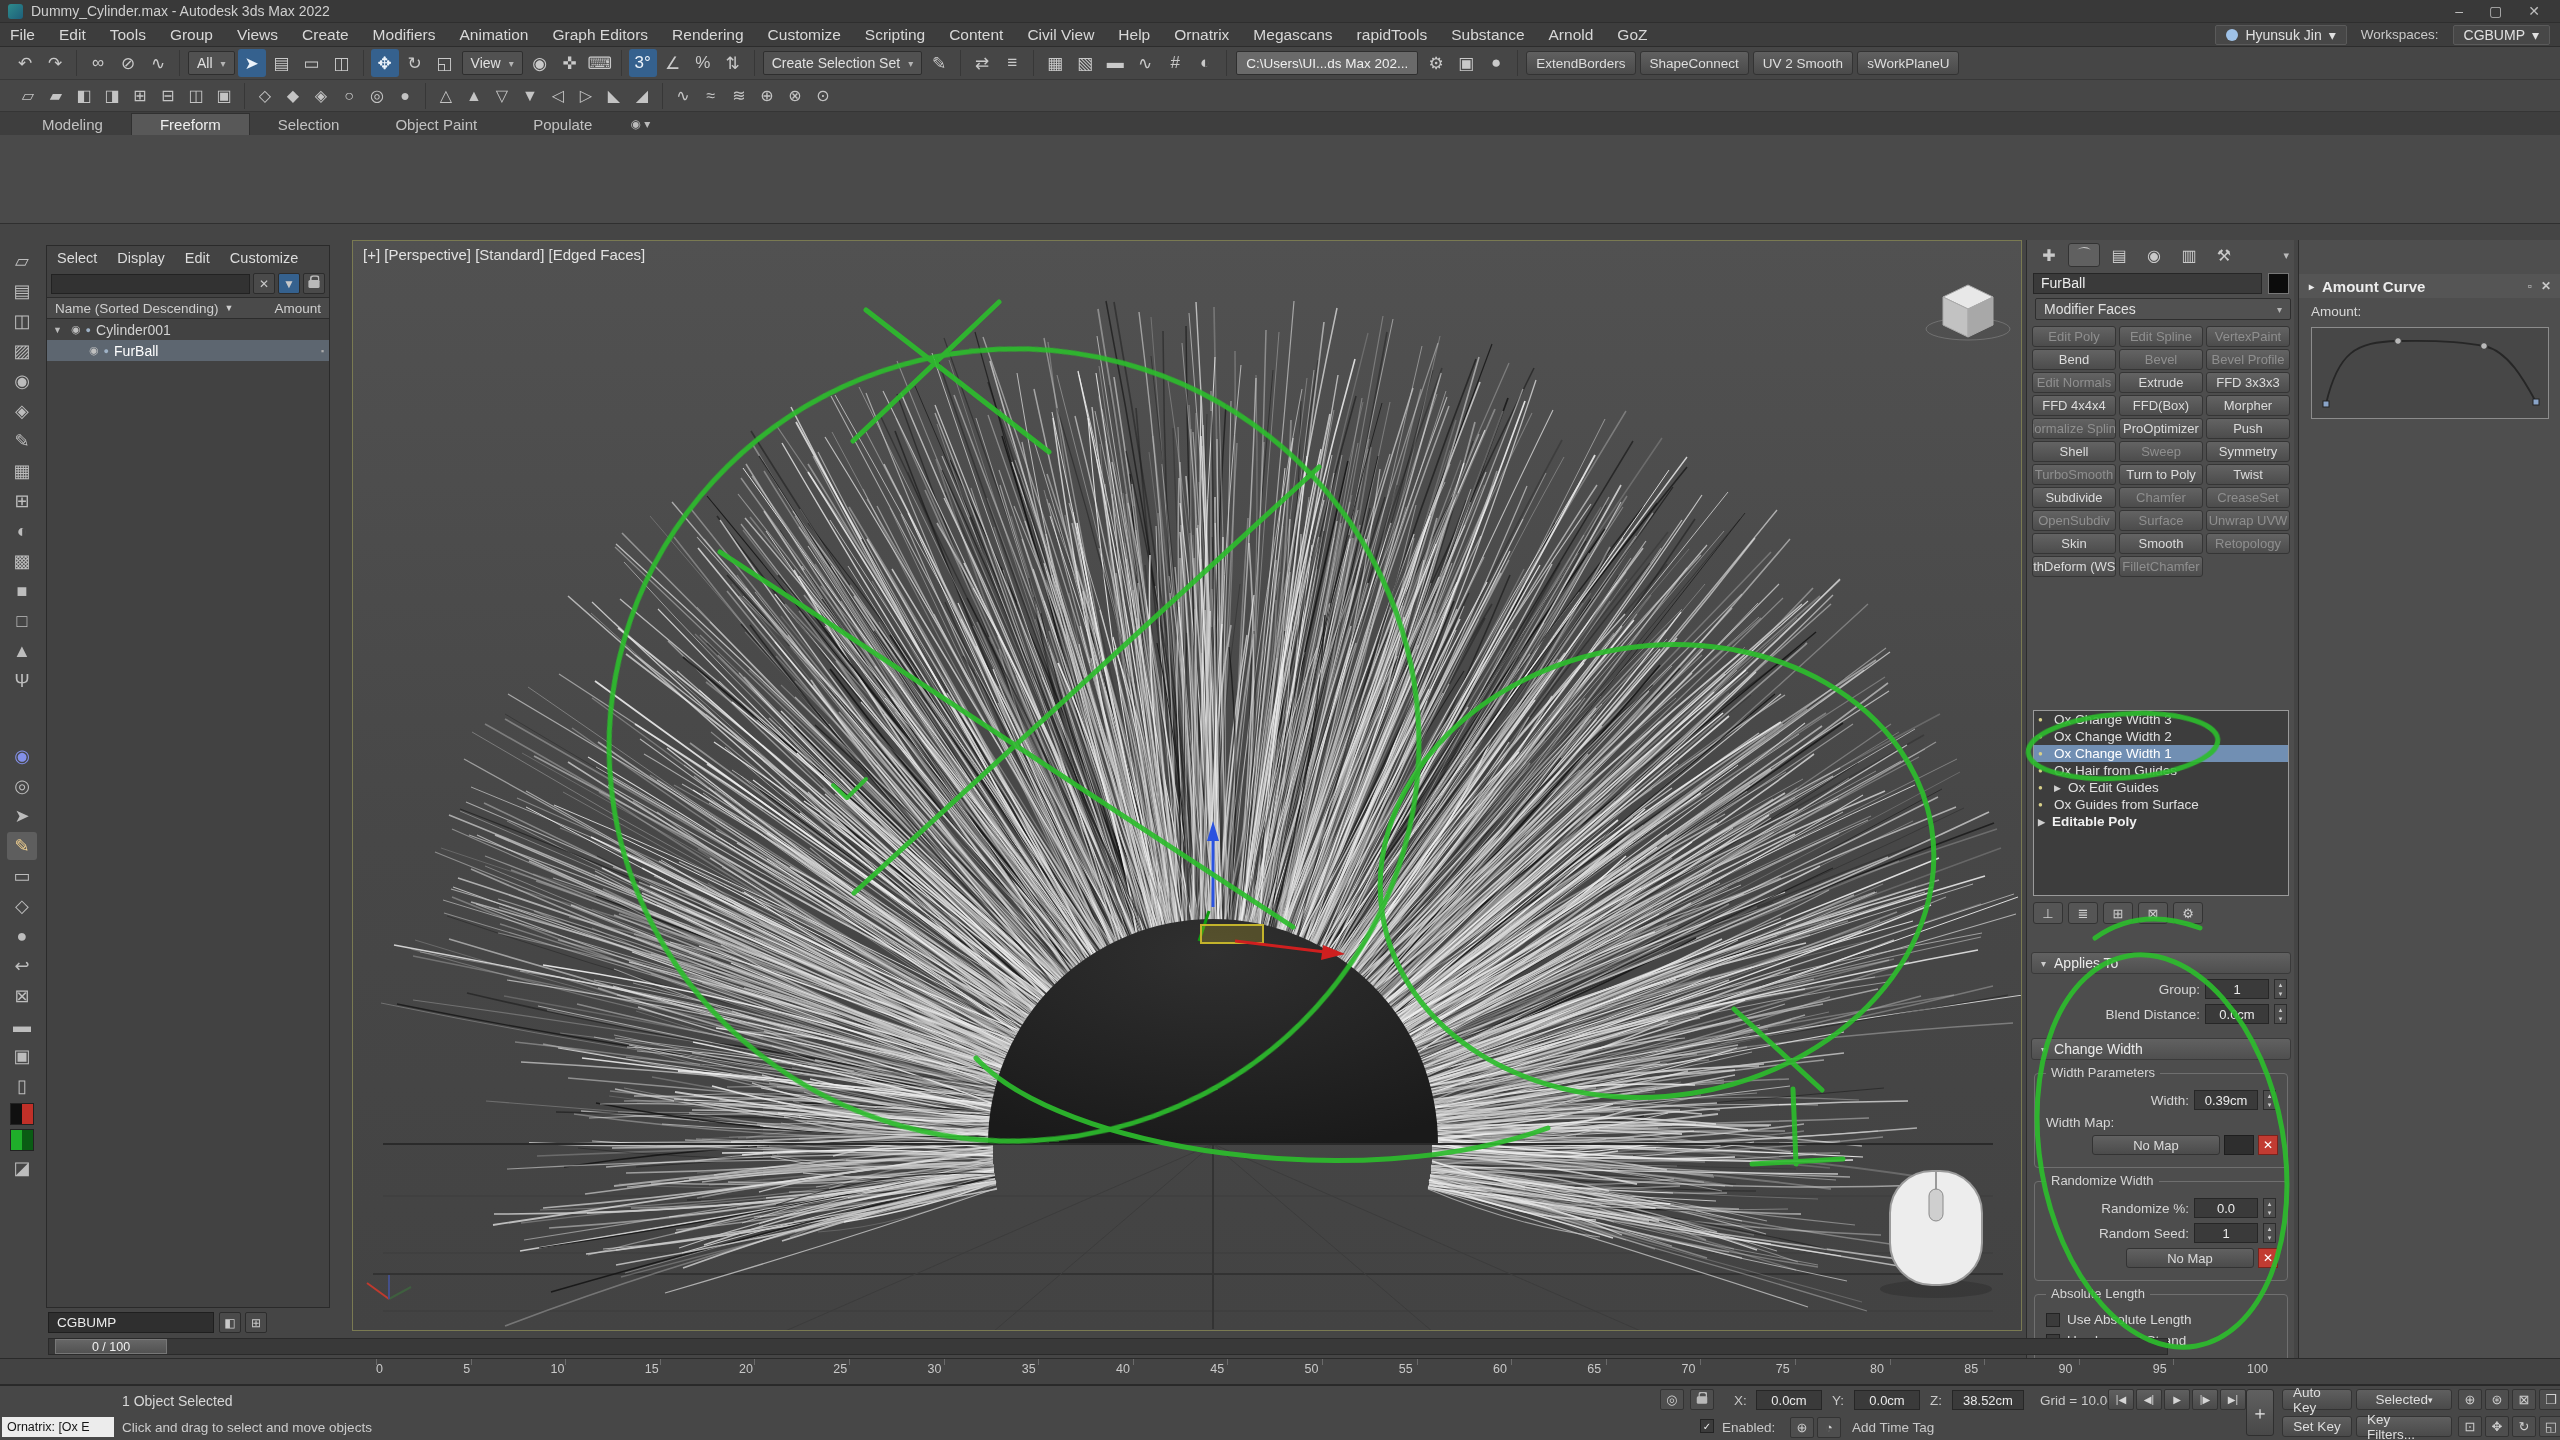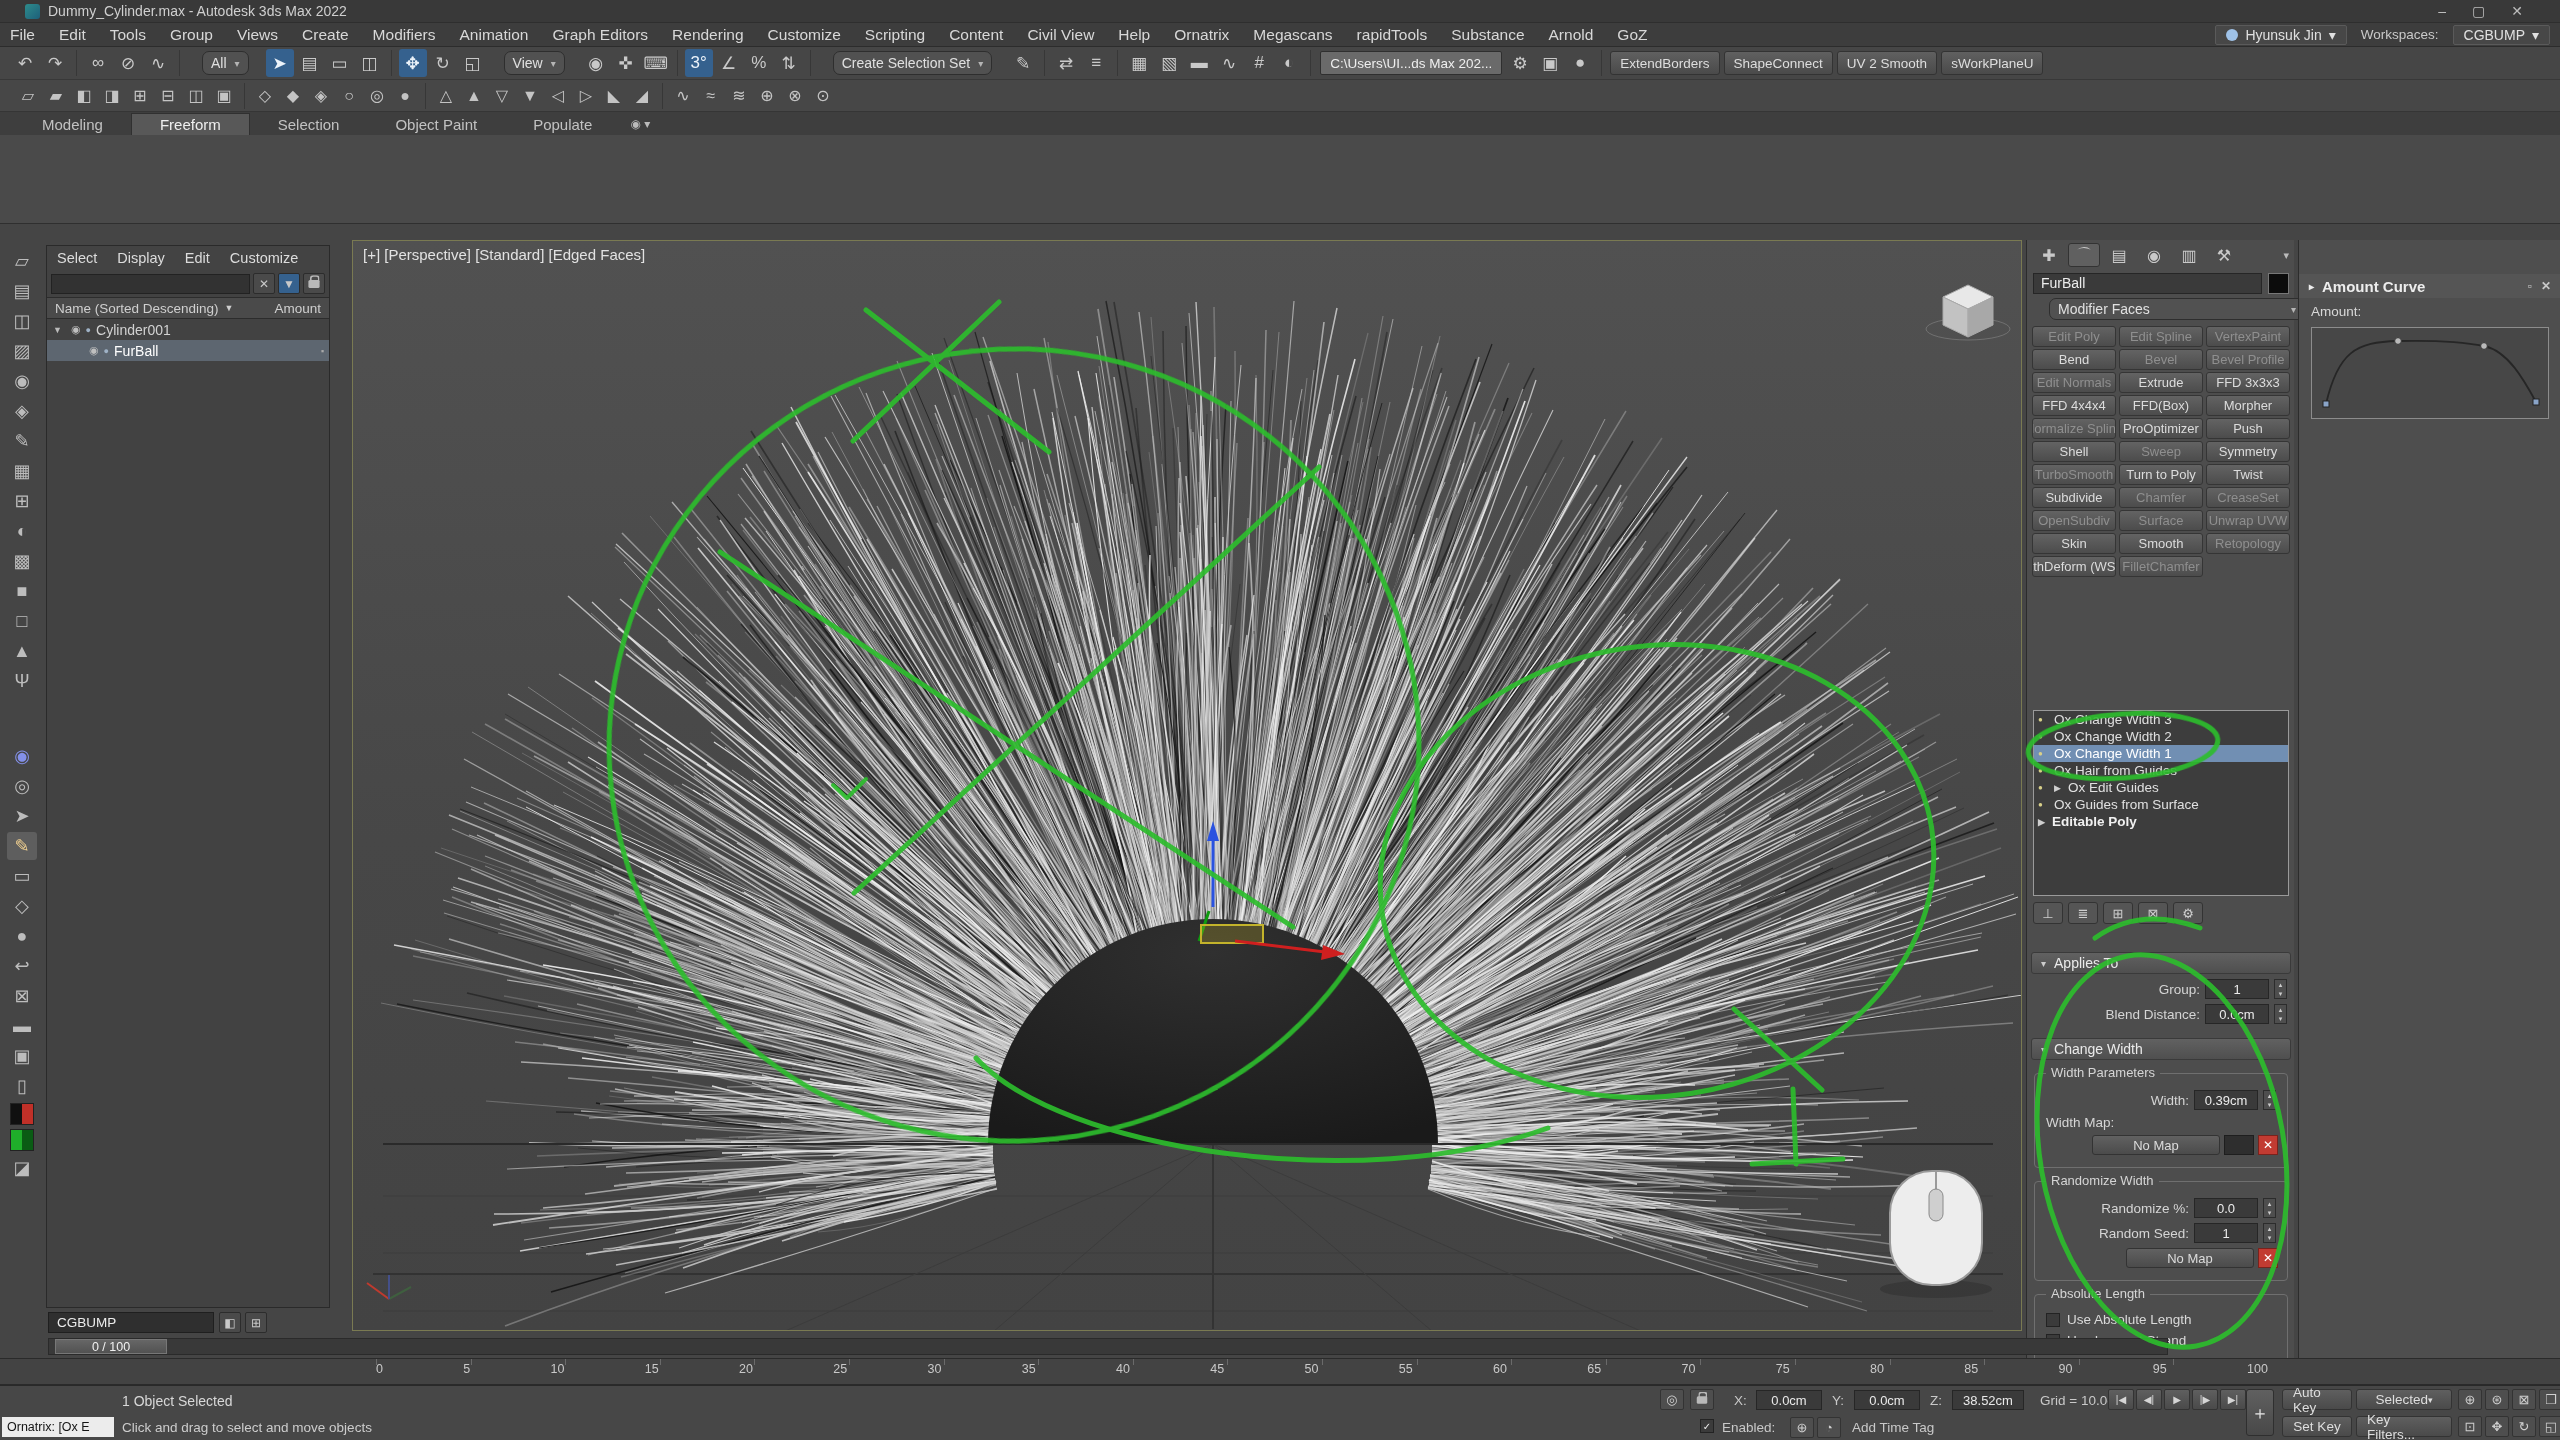--- a/index.html
+++ b/index.html
@@ -1,36 +1,36 @@
 <!DOCTYPE html>
 <html><head>
 <meta charset="utf-8">
 <style>
 *{box-sizing:border-box;margin:0;padding:0;user-select:none}
 html,body{width:2560px;height:1440px;overflow:hidden}
 body{position:relative;background:#454545;color:#d6d6d6;font-family:"Liberation Sans",sans-serif;font-size:15px}
 .abs{position:absolute}
 
 
-#titlebar{left:0;top:0;width:2560px;height:23px;background:#393939;display:flex;align-items:center;padding:0 25px;font-size:14px;color:#cfcfcf;border-bottom:1px solid #2e2e2e}
+#titlebar{left:0;top:0;width:2560px;height:23px;background:#393939;display:flex;align-items:center;padding:0 8px;font-size:14px;color:#cfcfcf;border-bottom:1px solid #2e2e2e}
 #app-icon{width:15px;height:15px;border-radius:3px;background:linear-gradient(135deg,#2e8c8c,#1d5f7a);margin-right:8px}
 #win-controls{margin-left:auto;display:flex;gap:26px;font-size:14px;color:#bdbdbd;padding-right:12px}
 #menubar{left:0;top:23px;width:2560px;height:24px;background:#3d3d3d;display:flex;align-items:center;padding:0 10px;border-bottom:1px solid #2c2c2c}
 #menu-items{display:flex;gap:24px;font-size:15.5px;color:#d8d8d8}
 .menu-item{cursor:default}
 #menubar-right{margin-left:auto;display:flex;align-items:center;gap:14px}
 .userbox{display:flex;align-items:center;gap:7px;background:#474747;border:1px solid #5a5a5a;height:20px;padding:0 10px;font-size:14px;color:#e0e0e0;border-radius:2px}
 .person{width:12px;height:12px;border-radius:50%;background:#9fc2e8;position:relative}
 #toolbar1{left:0;top:47px;width:2560px;height:33px;background:#464646;display:flex;align-items:center;padding:0 10px;border-bottom:1px solid #383838}
 #toolbar2{left:0;top:80px;width:2560px;height:32px;background:#474747;display:flex;align-items:center;padding:0 14px;border-bottom:1px solid #353535}
 .ic{width:28px;height:28px;border-radius:3px;display:flex;align-items:center;justify-content:center;font-size:17px;color:#c9c9c9;margin:0 1px}
 .ic.hl{background:#35618e;color:#ecf3fa}
 .ic2{width:26px;height:26px;border-radius:3px;display:flex;align-items:center;justify-content:center;font-size:16px;color:#c4c4c4;margin:0 1px}
 .tsep{width:1px;height:26px;background:#373737;margin:0 6px}
-.dd{display:flex;align-items:center;gap:8px;background:#515151;border:1px solid #2e2e2e;height:24px;padding:0 8px;color:#e0e0e0;font-size:14px;border-radius:7px;margin:0 16px}
+.dd{display:flex;align-items:center;gap:8px;background:#515151;border:1px solid #2e2e2e;height:24px;padding:0 8px;color:#e0e0e0;font-size:14px;border-radius:2px;margin:0 2px}
 .dd .chev{font-size:10px;color:#b5b5b5}
 .tfield{height:24px;background:#6a6a6a;border:1px solid #2f2f2f;color:#efefef;font-size:13.5px;display:flex;align-items:center;padding:0 9px;margin:0 3px;border-radius:2px}
 .tbtn{height:24px;background:linear-gradient(#606060,#4a4a4a);border:1px solid #333;border-radius:3px;color:#dedede;font-size:13.5px;display:flex;align-items:center;padding:0 9px;margin:0 2px}
 #ribbontabs{left:0;top:112px;width:2560px;height:23px;background:#3e3e3e;display:flex;align-items:flex-end;padding:0 14px}
 .rtab{height:22px;display:flex;align-items:center;padding:0 28px;font-size:15px;color:#c2c2c2}
 .rtab.active{background:#585858;color:#efefef;border:1px solid #303030;border-bottom:none}
 .rtab-extra{height:22px;display:flex;align-items:center;gap:5px;padding:0 10px;color:#bbb;font-size:12px}
 #ribbonbody{left:0;top:135px;width:2560px;height:89px;background:#4a4a4a;border-bottom:1px solid #2f2f2f}
 
 

